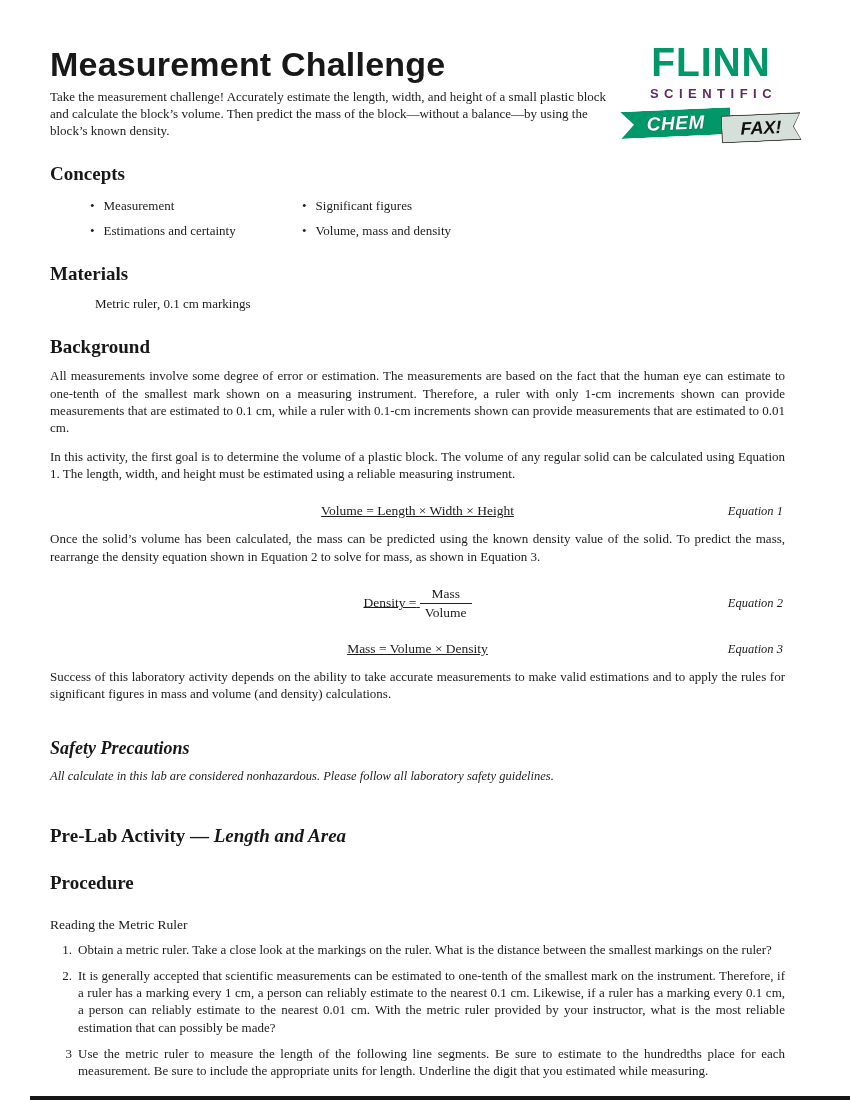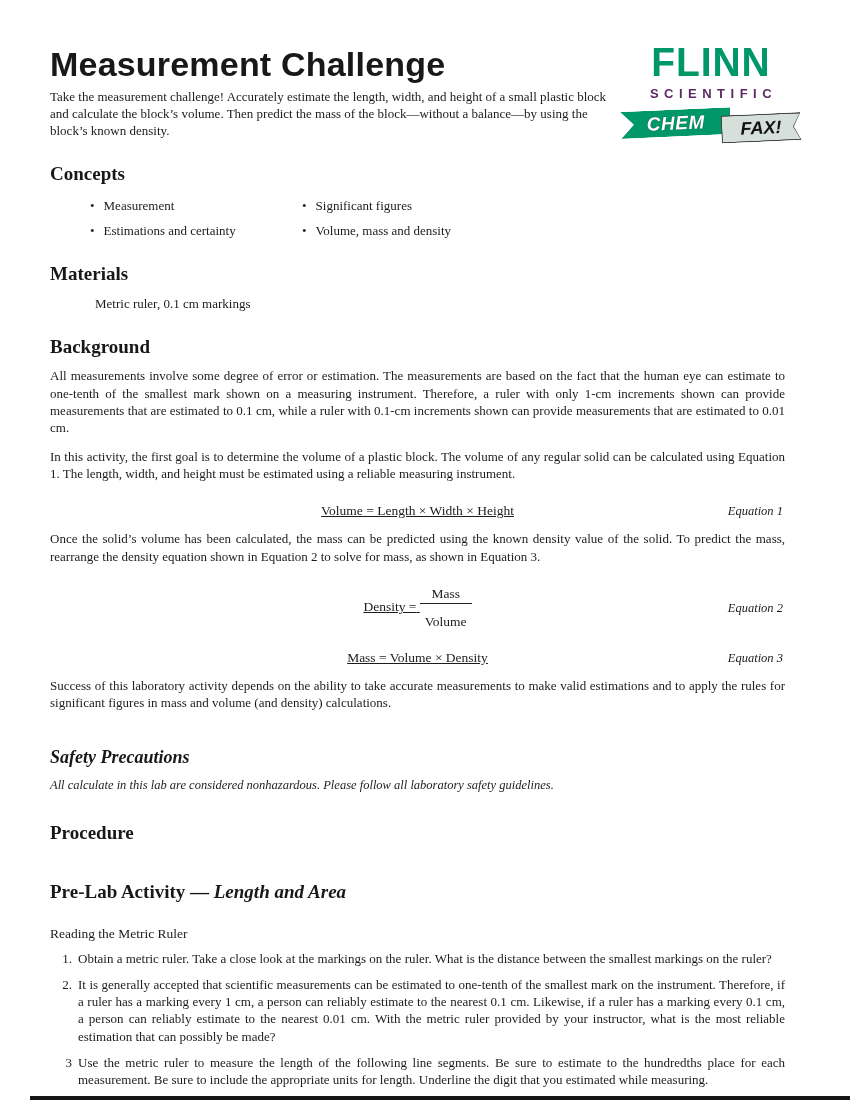--- a/index.html
+++ b/index.html
@@ -78,21 +78,21 @@
   
   .bullets{display:grid;grid-template-columns:212px auto;row-gap:9px;margin:4px 0 0 40px;font-size:13px;}
   .bullet{display:flex;}
   .bullet::before{content:"•";margin-right:9px;font-size:13px;}
   .materials{display:grid;grid-template-columns:355px auto;margin:2px 0 0 45px;font-size:13px;}
   
   .eqrow{position:relative;text-align:center;font-size:13.5px;margin:9px 0 11px 0;text-decoration:underline;}
   .eqlabel{position:absolute;right:2px;top:50%;transform:translateY(-50%);font-style:italic;font-size:12.5px;}
   .frac{display:inline-block;vertical-align:middle;text-align:center;}
   .frac .num{display:block;padding:0 5px 1px 5px;}
-  .frac .den{display:block;border-top:1px solid #222;padding:10px 5px 0 5px;}
+  .frac .den{display:block;border-top:1px solid #222;padding:1px 5px 0 5px;}
   
   .pitem{position:relative;padding-left:28px;font-size:13px;line-height:1.33;margin-bottom:9px;text-align:justify;}
   .pnum{position:absolute;left:2px;top:0;width:20px;text-align:right;}
 </style>
 </head>
 <body>
 
 <div class="page">
 
   <div class="logo">
@@ -158,23 +158,23 @@
   <div class="eqrow">
     <span>Mass  =  Volume  ×  Density</span>
     <span class="eqlabel">Equation 3</span>
   </div>
 
   <p>Success of this laboratory activity depends on the ability to take accurate measurements to make valid estimations and to apply the rules for significant figures in mass and volume (and density) calculations.</p>
 
   <h2 class="italic">Safety Precautions</h2>
   <p class="italic">All calculate in this lab are considered nonhazardous. Please follow all laboratory safety guidelines.</p>
 
+  <h2 style="margin-top:28px;"><span>Pre-Lab Activity — </span><span class="it">Length and Area</span></h2>
+
   <h2 style="margin-top:16px;">Procedure</h2>
-
-  <h2 style="margin-top:28px;"><span>Pre-Lab Activity — </span><span class="it">Length and Area</span></h2>
   <h3>Reading the Metric Ruler</h3>
 
   <div class="pitem">
     <span class="pnum">1.</span>
     <span>Obtain a metric ruler. Take a close look at the markings on the ruler. What is the distance between the smallest markings on the ruler?</span>
   </div>
   <div class="pitem">
     <span class="pnum">2.</span>
     <span>It is generally accepted that scientific measurements can be estimated to one-tenth of the smallest mark on the instrument. Therefore, if a ruler has a marking every 1 cm, a person can reliably estimate to the nearest 0.1 cm. Likewise, if a ruler has a marking every 0.1 cm, a person can reliably estimate to the nearest 0.01 cm. With the metric ruler provided by your instructor, what is the most reliable estimation that can possibly be made?</span>
   </div>

